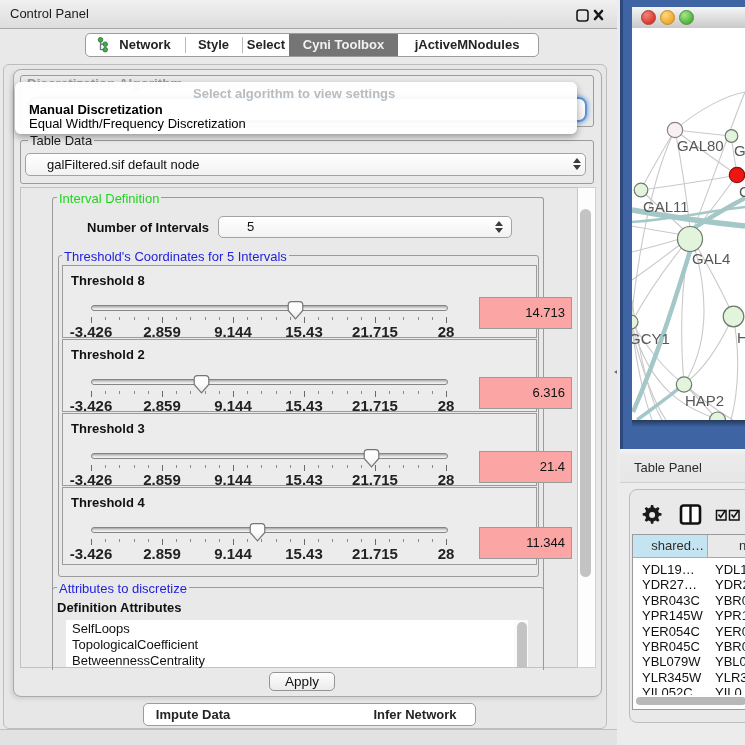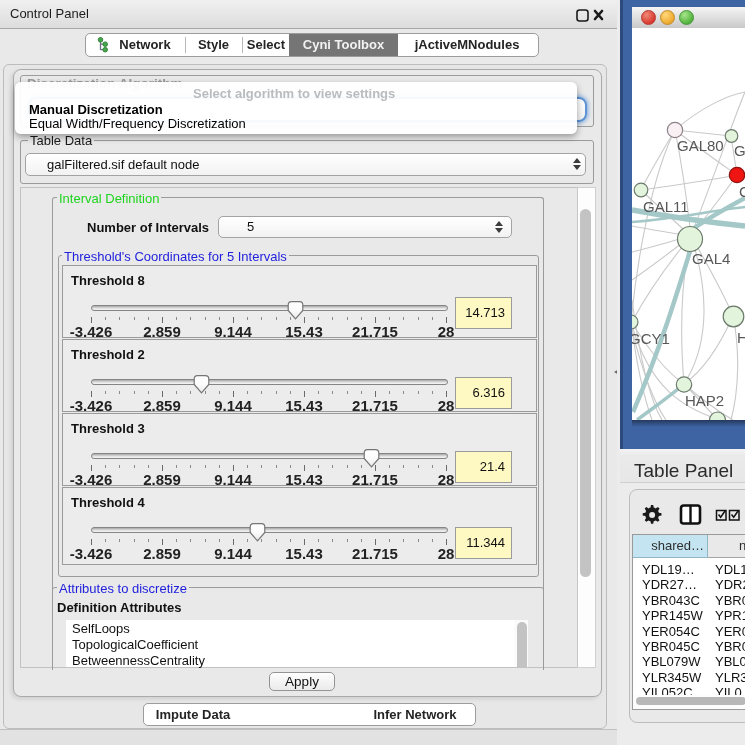--- a/index.html
+++ b/index.html
@@ -27,21 +27,21 @@
   
   #viewport{left:20px;top:187px;width:557px;height:479px;border:1px solid #c2c2c2;background:#e9e9e9;}
   #vscroll{left:577px;top:187px;width:17px;height:479px;background:#fdfdfd;border:1px solid #d0d0d0;border-left:1px solid #c6c6c6;}
   #vthumb{left:580px;top:209px;width:11px;height:368px;background:#c3c3c3;border-radius:6px;}
   
   .tpanel{position:absolute;left:62px;width:473px;background:#ececec;border:1px solid #9b9b9b;}
   .tlabel{position:absolute;left:8px;top:7px;font-size:13px;font-weight:bold;color:#111;}
   .track{position:absolute;left:28px;top:39px;width:355px;height:4px;border:1px solid #858585;border-radius:3px;background:linear-gradient(#a8a8a8,#e3e3e3 60%,#f5f5f5);}
   .thumbp{position:absolute;top:35px;width:17px;height:19px;}
   .ticks{position:absolute;left:28px;top:51px;width:356px;height:8px;}
-  .vbox{position:absolute;left:392px;top:32px;width:49px;height:30px;background:#fef9c3;border:1px solid #9b9b9b;font-size:13px;color:#111;text-align:right;line-height:30px;padding-right:6px;}
+  .vbox{position:absolute;left:416px;top:32px;width:49px;height:30px;background:#fca5a5;border:1px solid #9b9b9b;font-size:13px;color:#111;text-align:right;line-height:30px;padding-right:6px;padding-left:36px;}
   .tick{position:absolute;top:0;width:1px;height:3px;background:#8a8a8a;}
   .tickM{position:absolute;top:0;width:1px;height:6px;background:#6a6a6a;}
   .tl{position:absolute;top:57px;font-size:15px;font-weight:bold;color:#222;width:50px;text-align:center;}
   
   #overlay{left:15px;top:82px;width:562px;height:52px;background:rgba(255,255,255,0.95);border-radius:6px;box-shadow:0 3px 7px rgba(0,0,0,0.35);}
   
   #bottabs{left:143px;top:703px;width:331px;height:21px;background:#fff;border:1px solid #9c9c9c;border-radius:5px;font-size:13px;font-weight:bold;color:#242424;}
   
   #rightbg{left:617px;top:0;width:128px;height:745px;background:#ececec;}
   #netframe{left:620px;top:0;width:122px;height:449px;background:#3e64a4;border-left:3px solid #2c4a7e;}
@@ -405,21 +405,21 @@
     <text x="692" y="264">GAL4</text>
     <text x="629" y="344">GCY1</text>
     <text x="737" y="343">H</text>
     <text x="685" y="406">HAP2</text>
   </g>
   </svg>
 </div>
 <div class="abs" id="netshadow"></div>
 
 <div class="abs" id="tpband">
-    <div style="position:absolute;left:14px;top:11px;font-size:19px;color:#2b2b2b;">Table Panel</div>
+    <div style="position:absolute;left:14px;top:11px;font-size:13px;color:#2b2b2b;">Table Panel</div>
   </div>
 
 <div class="abs" id="tablebox"></div>
 
 <svg class="abs" style="left:641px;top:503px;" width="104" height="24" viewBox="0 0 104 24">
   <g fill="#1a1a1a">
     <path d="M10 2 l2.2 0 .5 2.6 a6 6 0 0 1 1.9 .8 l2.3-1.4 1.6 1.6 -1.4 2.3 a6 6 0 0 1 .8 1.9 l2.6 .5 0 2.2 -2.6 .5 a6 6 0 0 1 -.8 1.9 l1.4 2.3 -1.6 1.6 -2.3-1.4 a6 6 0 0 1 -1.9 .8 l-.5 2.6 -2.2 0 -.5-2.6 a6 6 0 0 1 -1.9-.8 l-2.3 1.4 -1.6-1.6 1.4-2.3 a6 6 0 0 1 -.8-1.9 l-2.6-.5 0-2.2 2.6-.5 a6 6 0 0 1 .8-1.9 l-1.4-2.3 1.6-1.6 2.3 1.4 a6 6 0 0 1 1.9-.8 z"></path>
     <circle cx="11.1" cy="12" r="3" fill="#e9e9e9"></circle>
   </g>
   <rect x="40" y="2.5" width="19" height="18" rx="2.5" fill="#fff" stroke="#111" stroke-width="2.6"></rect>

